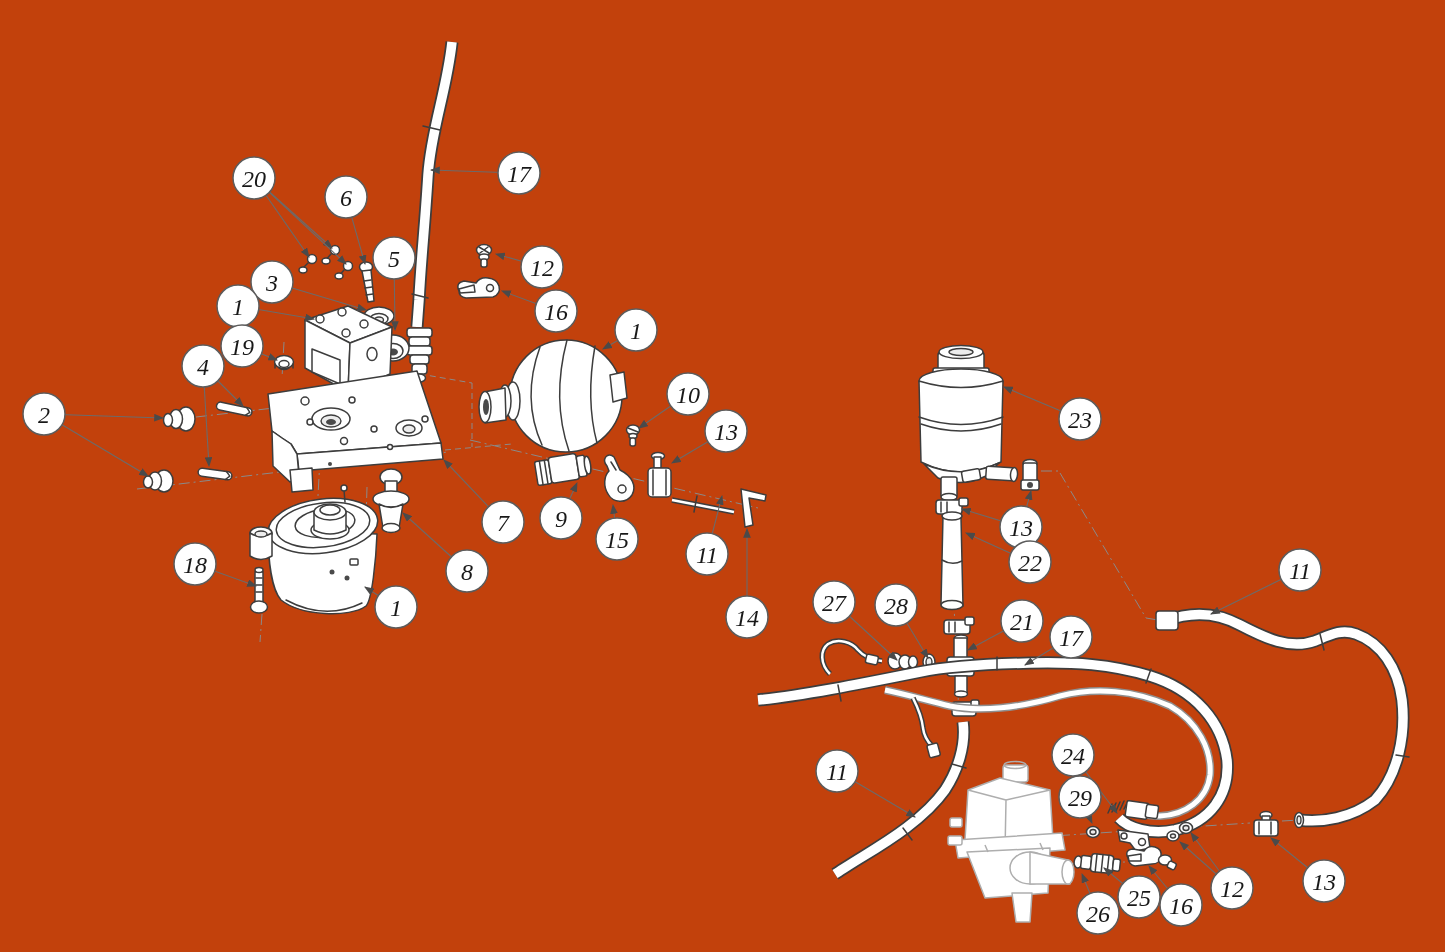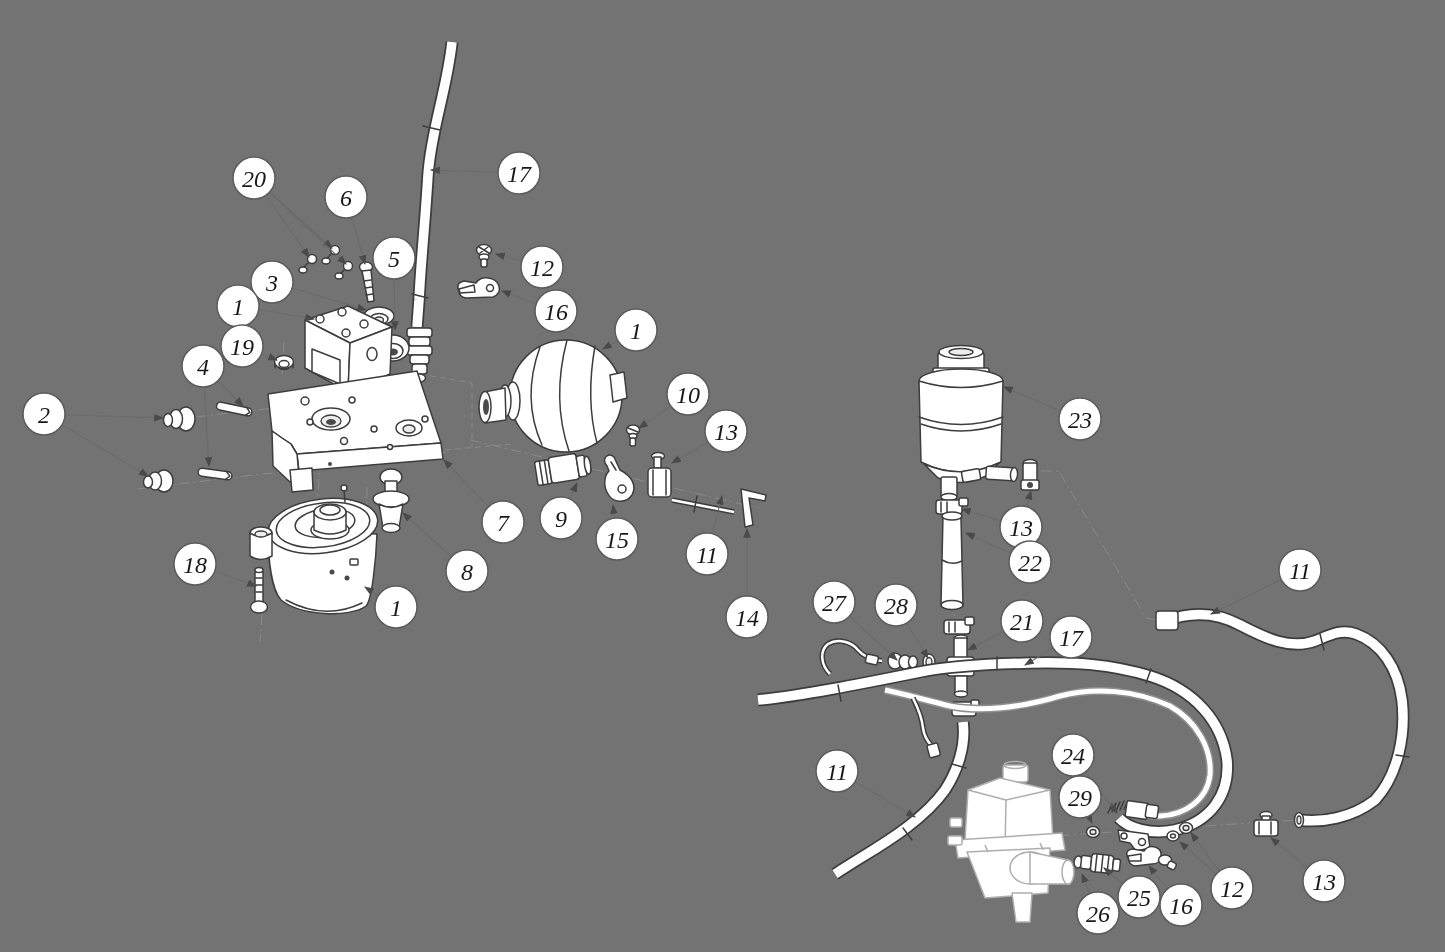--- a/index.html
+++ b/index.html
@@ -1,16 +1,16 @@
 <!DOCTYPE html>
 <html><head>
 <meta charset="utf-8">
 <style>
   html,body{margin:0;padding:0;background:#fff;}
-  .canvas{position:relative;width:1445px;height:952px;background:#737373;overflow:hidden;}
+  .canvas{position:relative;width:1445px;height:952px;background:#c2410c;overflow:hidden;}
   svg{display:block;}
   
   .ln{fill:none;stroke:#3d3d3d;stroke-width:1.5;stroke-linecap:round;stroke-linejoin:round;}
   .fw{fill:#ffffff;stroke:#3d3d3d;stroke-width:1.5;stroke-linejoin:round;}
   .fg{fill:#ececec;stroke:#3d3d3d;stroke-width:1.4;stroke-linejoin:round;}
   .dk{fill:#4a4a4a;stroke:none;}
   .cl{fill:none;stroke:#8a8a8a;stroke-width:1;stroke-dasharray:11 4 2 4;}
   .dsh{fill:none;stroke:#8a8a8a;stroke-width:1;stroke-dasharray:6 4;}
   .ho{stroke:#3d3d3d;stroke-width:13;fill:none;stroke-linecap:butt;}
   .hi{stroke:#ffffff;stroke-width:9.5;fill:none;stroke-linecap:butt;}

